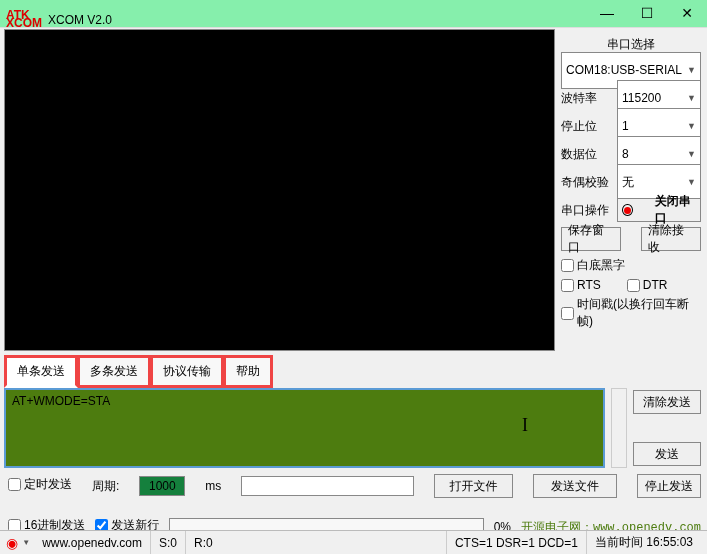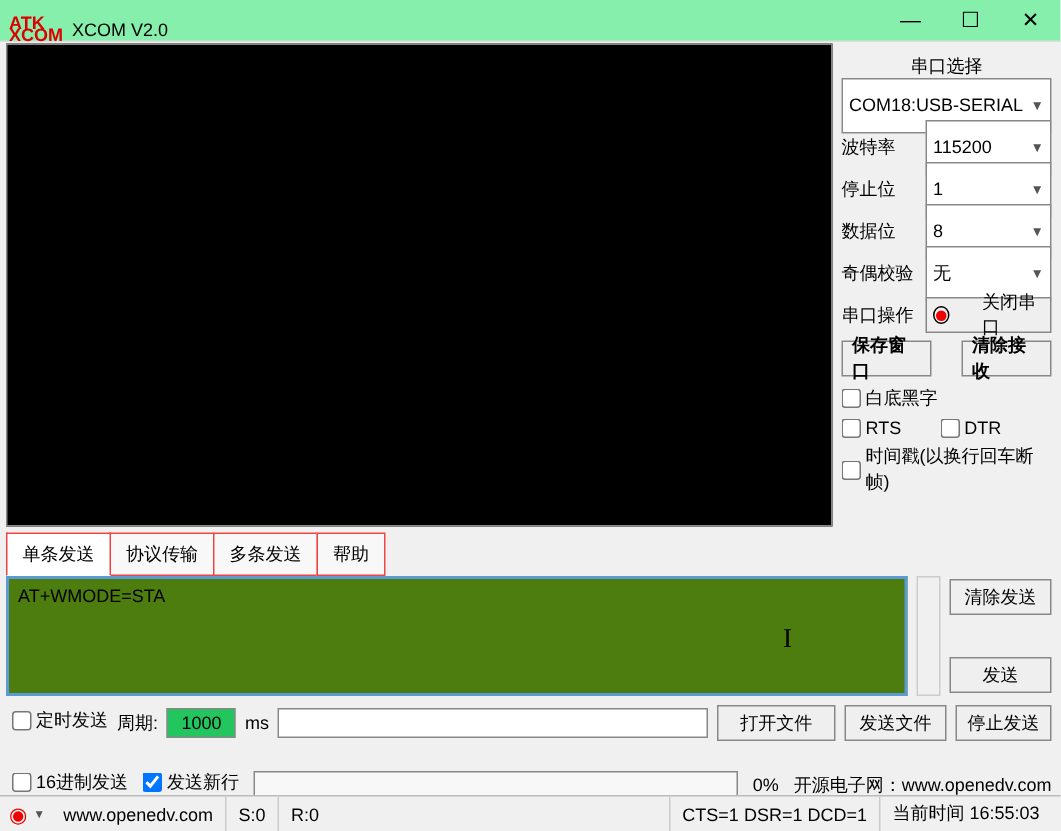--- a/index.html
+++ b/index.html
@@ -12,44 +12,44 @@
 
 .main { display: flex; height: 323px; }
 .terminal { flex: 1; background: #000; margin: 1px 2px 0 4px; border: 1px solid #888; }
 .rightpanel { width: 150px; padding: 6px 6px 0 4px; }
 .section-title { margin: 2px 0 6px 0; text-align: center; }
 .row { display: flex; align-items: center; margin-bottom: 6px; height: 22px; }
 .row label { width: 56px; }
 .sel { flex: 1; height: 37px; border: 1px solid #888; background: #fff; padding: 0 4px; display: flex; align-items: center; justify-content: space-between; }
 .chev { font-size: 9px; color: #555; }
 .btn { height: 24px; border: 1px solid #888; background: #efefef; display: inline-flex; align-items: center; justify-content: center; padding: 0 6px; cursor: pointer; }
-.btn-red { display: flex; gap: 22px; padding: 0 4px; }
+.btn-red { display: flex; gap: 22px; padding: 0 4px; font-weight: bold; }
 .red-dot { width: 12px; height: 12px; border: 1px solid #000; border-radius: 50%; display: inline-flex; align-items: center; justify-content: center; }
 .red-dot::after { content: ""; width: 7px; height: 7px; background: #e00; border-radius: 50%; }
-.btnrow { display: flex; gap: 20px; margin: 6px 0; font-weight: bold; }
+.btnrow { display: flex; gap: 20px; margin: 6px 0; }
 .btnrow .btn { flex: 1; }
 .chk { display: flex; align-items: center; gap: 3px; margin-bottom: 4px; }
 .chk input { width: 13px; height: 13px; }
 .chkrow { display: flex; gap: 8px; }
 
 .tabs { display: flex; margin: 4px 0 0 4px; }
-.tab { padding: 5px 10px; border: 1px solid #ef4444; background: #f8f8f8; margin-right: -1px; cursor: pointer; }
+.tab { padding: 5px 10px; border: 3px solid #ef4444; background: #f8f8f8; margin-right: -1px; cursor: pointer; }
 .tab.active { background: #fff; border-bottom-color: #fff; position: relative; z-index: 1; }
 
 .sendarea { display: flex; margin: 0 6px 0 4px; gap: 6px; }
 .textarea { flex: 1; height: 80px; border: 2px solid #5b9bd5; background: #4d7c0f; padding: 4px 6px; color: #000; resize: none; }
 .scrollbar { width: 16px; background: #f0f0f0; border: 1px solid #ccc; }
 .sendbtns { width: 68px; display: flex; flex-direction: column; justify-content: space-between; padding: 2px 0; }
 .sendbtns .btn { width: 100%; }
 
-.optrow { display: flex; align-items: center; gap: 6px; margin: 6px 6px 0 8px; height: 24px; }
-.periodbox { width: 46px; height: 20px; border: 1px solid #888; text-align: center; background: #22c55e; }
+.optrow { display: flex; align-items: center; gap: 20px; margin: 6px 6px 0 8px; height: 24px; }
+.periodbox { width: 46px; height: 20px; border: 1px solid #888; text-align: center; background: #15803d; }
 .progress { flex: 1; height: 18px; border: 1px solid #888; background: #f8f8f8; }
 .optrow2 { display: flex; align-items: center; gap: 10px; margin: 18px 6px 0 8px; height: 22px; }
-.watermark { color: #000000; margin-left: auto; }
+.watermark { color: #4d7c0f; margin-left: auto; font-family: Liberation Mono, monospace; }
 
 .statusbar { position: absolute; bottom: 0; left: 0; right: 0; height: 24px; border-top: 1px solid #bbb; background: #f0f0f0; display: flex; align-items: center; padding: 0 6px; gap: 0; }
 .sb-item { padding: 0 8px; border-right: 1px solid #ccc; height: 100%; display: flex; align-items: center; }
 .sb-icon { color: #e00; font-size: 14px; }
 .dropdown-arrow { font-size: 8px; color: #555; padding: 0 4px; }
 .cursor-caret { position: absolute; left: 522px; top: 415px; font-family: serif; font-size: 18px; color: #000; pointer-events: none; }
 </style>
 </head>
 <body>
 
@@ -133,22 +133,22 @@
     </div>
     <label class="chk">
         <input type="checkbox" style="">
         <span>时间戳(以换行回车断帧)</span>
       </label>
   </div>
 </div>
 
 <div class="tabs">
   <div class="tab active">单条发送</div>
+  <div class="tab">多条发送</div>
   <div class="tab">协议传输</div>
-  <div class="tab">多条发送</div>
   <div class="tab">帮助</div>
 </div>
 
 <div class="sendarea">
   <textarea class="textarea" style="">AT+WMODE=STA</textarea>
   <div class="scrollbar"></div>
   <div class="sendbtns">
     <div class="btn">清除发送</div>
     <div class="btn">发送</div>
   </div>
@@ -158,21 +158,21 @@
 <div class="optrow">
   <label class="chk">
       <input type="checkbox" style="">
       <span>定时发送</span>
     </label>
   <span>周期:</span>
   <input class="periodbox" value="1000" style="">
   <span>ms</span>
   <div style="flex:1;height:20px;border:1px solid #888;background:#fff"></div>
   <div class="btn" style="width:79px">打开文件</div>
-  <div class="btn" style="width:68px">发送文件</div>
+  <div class="btn" style="width:84px">发送文件</div>
   <div class="btn" style="width:64px">停止发送</div>
 </div>
 
 <div class="optrow2">
   <label class="chk">
       <input type="checkbox" style="">
       <span>16进制发送</span>
     </label>
   <label class="chk">
       <input type="checkbox" checked="" style="">

